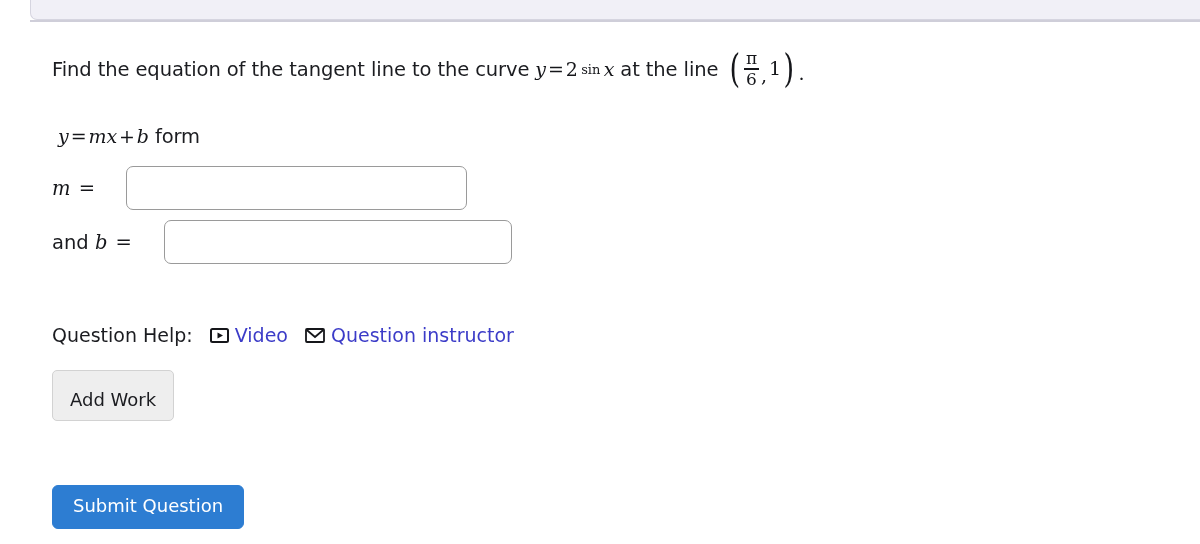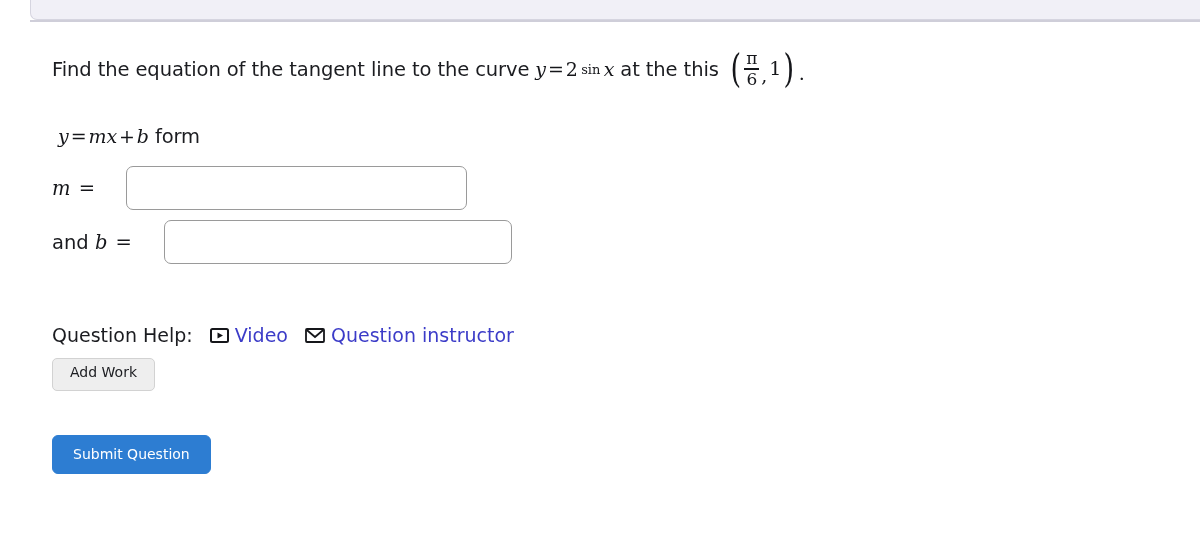--- a/index.html
+++ b/index.html
@@ -188,43 +188,43 @@
     cursor: pointer;
     justify-content: flex-end;
   }
   .help-link + .help-link { margin-left: 17px; }
   .help-link .link-text { margin-left: 6px; }
 
   .icon-svg { display: block; }
 
   
   .add-work-btn {
-    margin-top: 12px;
+    margin-top: 24px;
     display: inline-block;
     background: #eeeeee;
     border: 1px solid #d2d2d2;
     border-radius: 5px;
-    padding: 6px 17px 10px 17px;
+    padding: 20px 17px 10px 17px;
     font-family: "DejaVu Sans", "Liberation Sans", sans-serif;
-    font-size: 14px;
+    font-size: 18px;
     color: #1b1c20;
     cursor: pointer;
     line-height: 1.05;
   }
 
   
   .submit-btn {
-    margin-top: 44px;
+    margin-top: 64px;
     display: inline-block;
     background: #2d7dd2;
     border: 1px solid #2d7dd2;
     border-radius: 6px;
     padding: 11px 20px 12px 20px;
     font-family: "DejaVu Sans", "Liberation Sans", sans-serif;
-    font-size: 14px;
+    font-size: 18px;
     color: #ffffff;
     cursor: pointer;
     line-height: 1.05;
   }
 
   .btn-block { display: block; }
 </style>
 </head>
 <body>
 
@@ -237,21 +237,21 @@
     <span>Find the equation of the tangent line to the curve</span>
     <span class="sp"></span>
     <span class="mathtext" style="font-size:19px;">y</span>
     <span class="op" style="font-size:19px;">=</span>
     <span class="mathup" style="font-size:19px;">2</span>
     <span class="sp-sm"></span>
     <span class="mathup" style="font-size:13px;">sin</span>
     <span class="sp-sm"></span>
     <span class="mathtext" style="font-size:19px;">x</span>
     <span class="sp"></span>
-    <span>at the this</span>
+    <span>at the line</span>
 
     <span class="paren-group">
       <span class="paren">(</span>
       <span class="frac">
         <span class="num">π</span>
         <span class="bar"></span>
         <span class="den">6</span>
       </span>
       <span class="comma">,</span>
       <span class="one-val">1</span>

